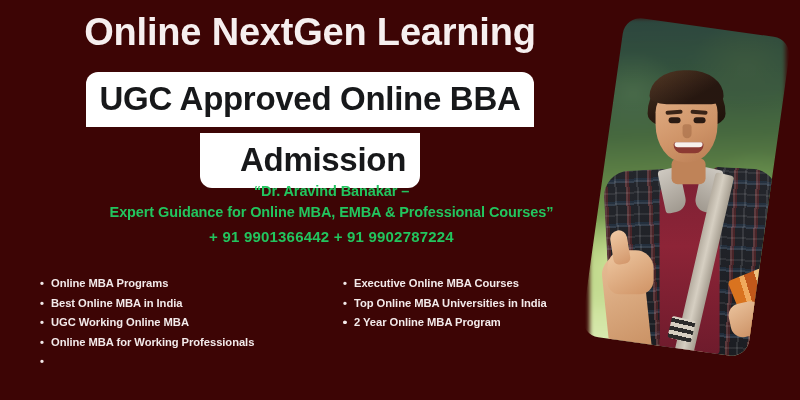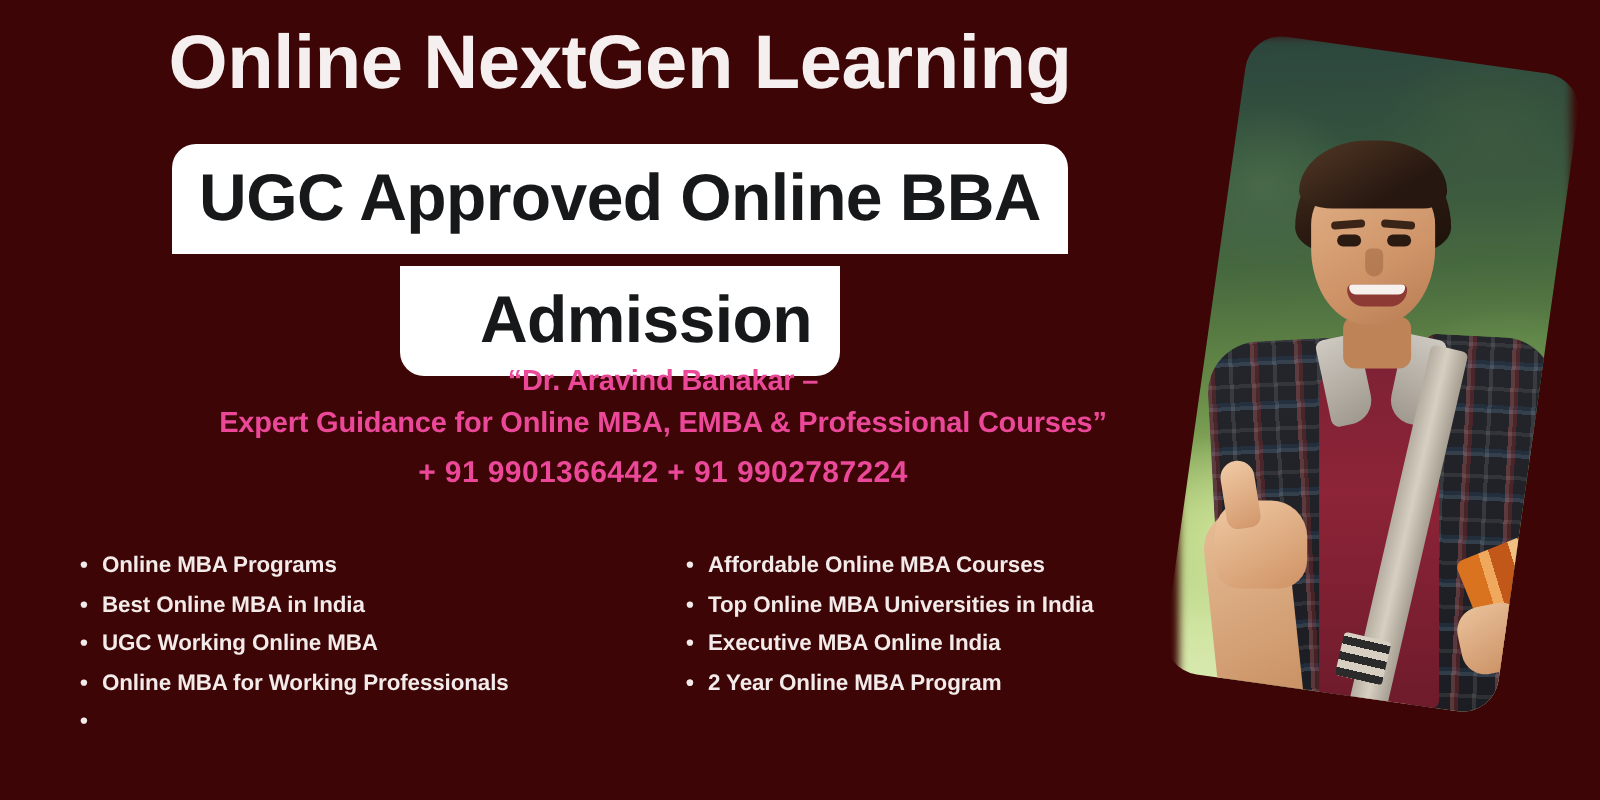--- a/index.html
+++ b/index.html
@@ -47,21 +47,21 @@
     white-space:nowrap;
   }
   #headline-line-1 { border-radius:12px 12px 0 0; }
   #headline-line-2 { border-radius:0 0 12px 12px; margin-top:-2px;padding-left:40px; }
 
   
   #subtitle-block {
     position:absolute;
     left:0; top:181px; width:620px;
     text-align:center;
-    color:#ec4899;
+    color:#22c55e;
     padding-left:43px;
   }
   .subtitle-line {
     font-size:14.5px;
     font-weight:bold;
     line-height:21px;
     letter-spacing:-0.1px;
     white-space:nowrap;
   }
   #phone-line {
@@ -290,29 +290,28 @@
         <span>Online MBA for Working Professionals</span>
       </div>
       <div class="kw-item">
         <span class="kw-dot">•</span>
       </div>
     </div>
 
     <div class="kw-col" id="kw-col-right">
       <div class="kw-item">
         <span class="kw-dot">•</span>
-        <span>Affordable Online MBA Courses</span>
+        <span>Executive Online MBA Courses</span>
       </div>
       <div class="kw-item">
         <span class="kw-dot">•</span>
         <span>Top Online MBA Universities in India</span>
       </div>
       <div class="kw-item">
         <span class="kw-dot">•</span>
-        <span>Executive MBA Online India</span>
       </div>
       <div class="kw-item">
         <span class="kw-dot">•</span>
       </div>
       <div class="kw-item">
         <span class="kw-dot">•</span>
         <span>2 Year Online MBA Program</span>
       </div>
     </div>
   </div>

